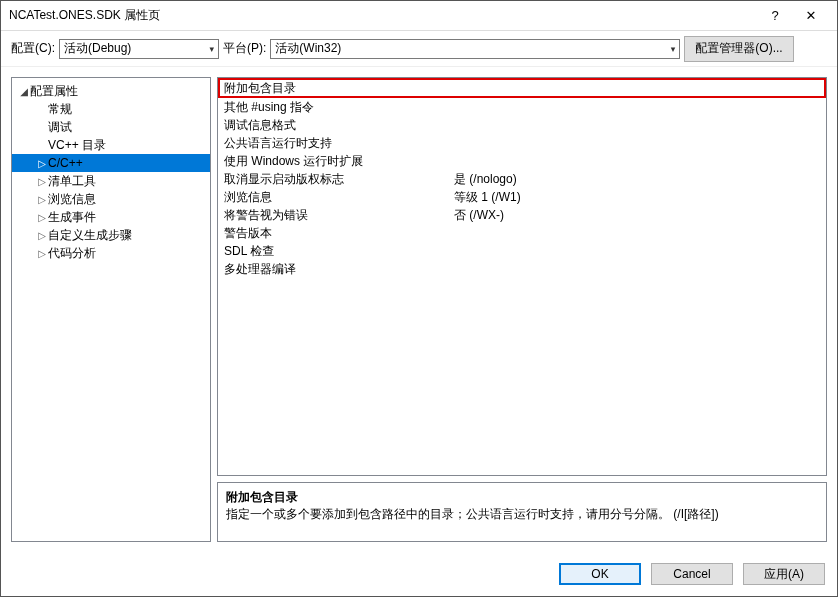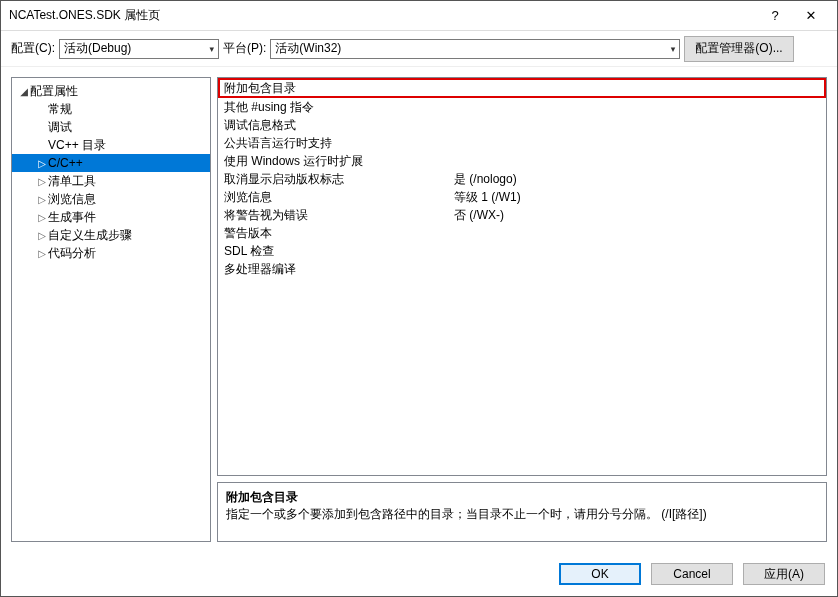--- a/index.html
+++ b/index.html
@@ -149,21 +149,21 @@
             <span class="k">SDL 检查</span>
             <span class="v"></span>
           </div>
         <div class="grid-row">
             <span class="k">多处理器编译</span>
             <span class="v"></span>
           </div>
       </div>
       <div class="desc">
         <div class="h">附加包含目录</div>
-        <div>指定一个或多个要添加到包含路径中的目录；当目录不止一个时，请用分号分隔。     (/I[路径])</div>
+        <div>指定一个或多个要添加到包含路径中的目录；公共语言运行时支持，请用分号分隔。     (/I[路径])</div>
       </div>
     </div>
   </div>
 
   <div class="footer">
     <div class="btn primary">
         <span>OK</span>
       </div>
     <div class="btn">
         <span>Cancel</span>

